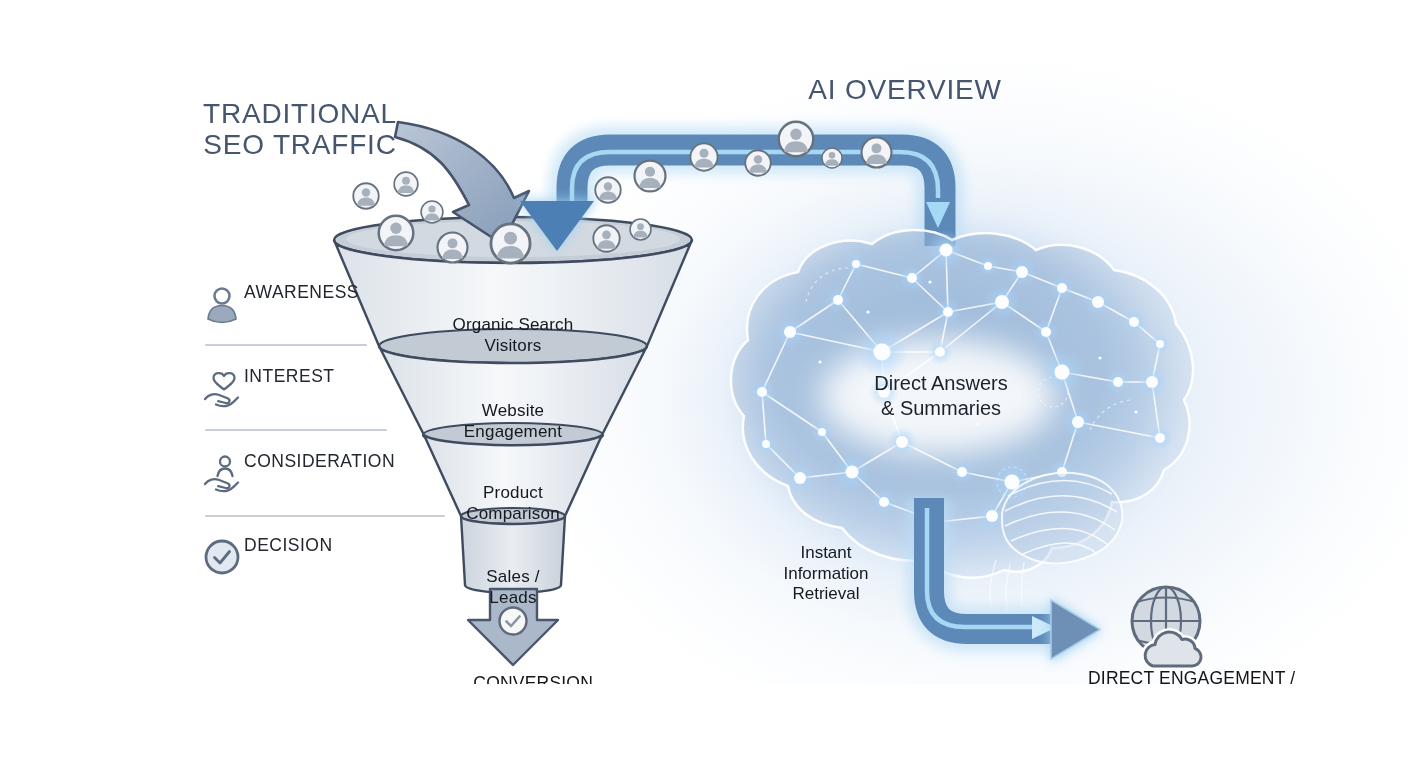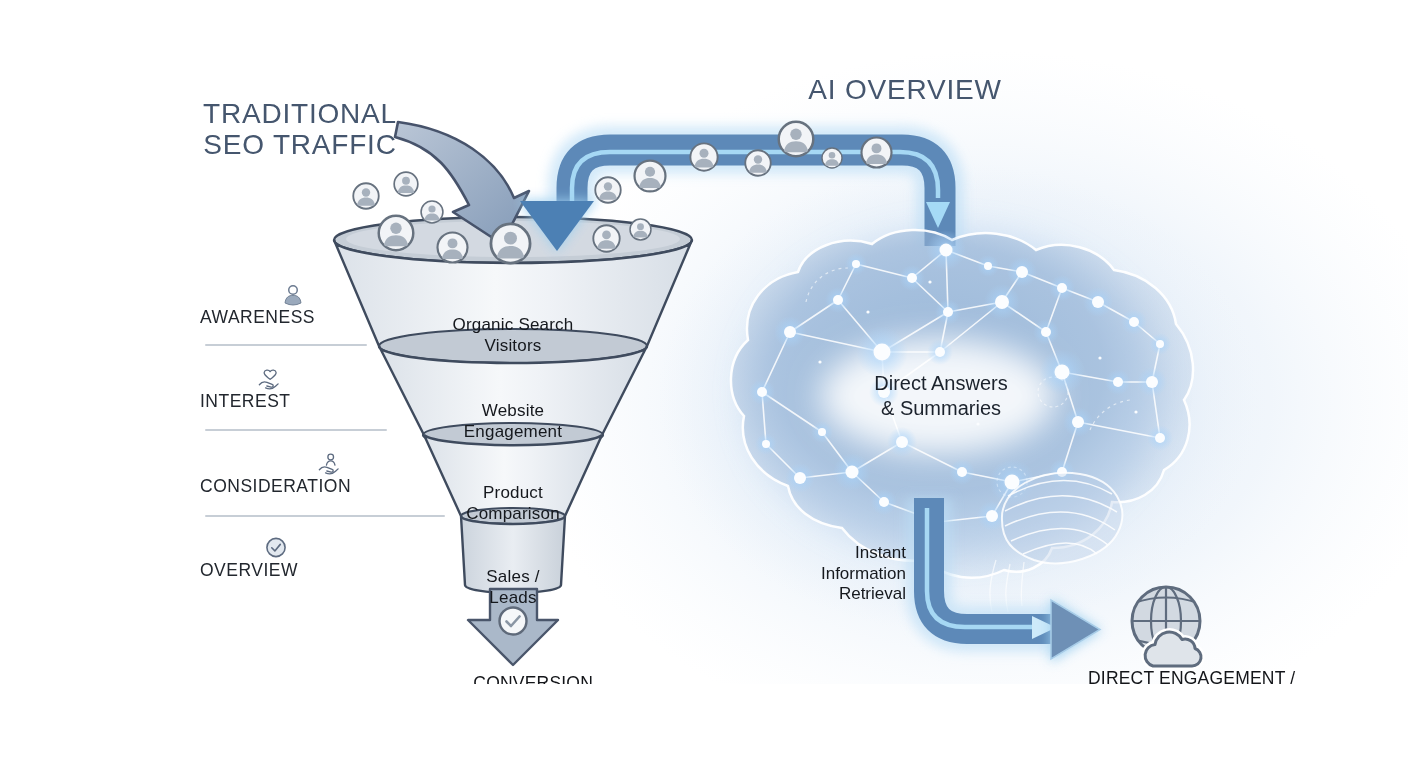--- a/index.html
+++ b/index.html
@@ -5,25 +5,25 @@
   html,body{margin:0;padding:0;background:#ffffff;}
   #stage{
     position:relative;width:1408px;height:684px;overflow:hidden;background:#ffffff;
     font-family:"Liberation Sans",sans-serif;
   }
   #gfx{position:absolute;left:0;top:0;z-index:1;}
   .txt{position:absolute;z-index:3;white-space:pre-line;}
   .big-title{font-size:28px;font-weight:500;color:#45566e;letter-spacing:.8px;line-height:31px;text-align:center;}
   .funnel-label{width:200px;text-align:center;font-size:17px;line-height:21px;color:#15181d;font-weight:400;letter-spacing:.2px;margin-top:28px;}
   .outcome-label{font-size:17.5px;line-height:21px;color:#131519;font-weight:500;letter-spacing:.2px;}
-  .stage-row{position:absolute;z-index:3;display:flex;align-items:flex-end;height:46px;flex-direction:column;}
+  .stage-row{position:absolute;z-index:3;display:flex;align-items:flex-start;height:46px;}
   .stage-row .lbl{font-size:17.5px;font-weight:500;color:#22272e;letter-spacing:.5px;}
   .divider{position:absolute;z-index:3;height:2px;background:#c7ced6;border-radius:1px;}
   .brain-label{width:210px;text-align:center;font-size:20px;line-height:25px;font-weight:500;color:#1b222c;}
-  .retrieval{width:160px;text-align:right;font-size:17px;line-height:20.5px;font-weight:500;color:#16191e;}
+  .retrieval{width:160px;text-align:center;font-size:17px;line-height:20.5px;font-weight:500;color:#16191e;}
 </style>
 </head>
 <body>
 
 <div id="stage">
 
 <svg id="gfx" width="1408" height="768" viewBox="0 0 1408 768">
   <defs>
     <linearGradient id="stageFill" x1="0" y1="0" x2="1" y2="0">
       <stop offset="0" stop-color="#dce2e9"></stop>
@@ -310,21 +310,21 @@
     </svg>
     <span class="lbl">CONSIDERATION</span>
   </div>
   <div class="divider" style="left:205px;top:515px;width:240px;"></div>
 
   <div class="stage-row" style="left:200px;top:535px;">
     <svg width="44" height="44" viewBox="0 0 44 44">
       <circle cx="22" cy="22" r="16" fill="#e2e8ef" stroke="#5d6b80" stroke-width="2.8"></circle>
       <path d="M 14.5,22.5 L 20,28 L 29.5,16.5" fill="none" stroke="#5d6b80" stroke-width="2.8" stroke-linecap="round" stroke-linejoin="round"></path>
     </svg>
-    <span class="lbl">OVERVIEW</span>
+    <span class="lbl">DECISION</span>
   </div>
 
   <div class="txt funnel-label" style="left:413px;top:286px;">Organic Search
 Visitors</div>
   <div class="txt funnel-label" style="left:413px;top:372px;">Website
 Engagement</div>
   <div class="txt funnel-label" style="left:413px;top:538px;">Sales /
 Leads</div>
   <div class="txt funnel-label" style="left:413px;top:454px;">Product
 Comparison</div>

